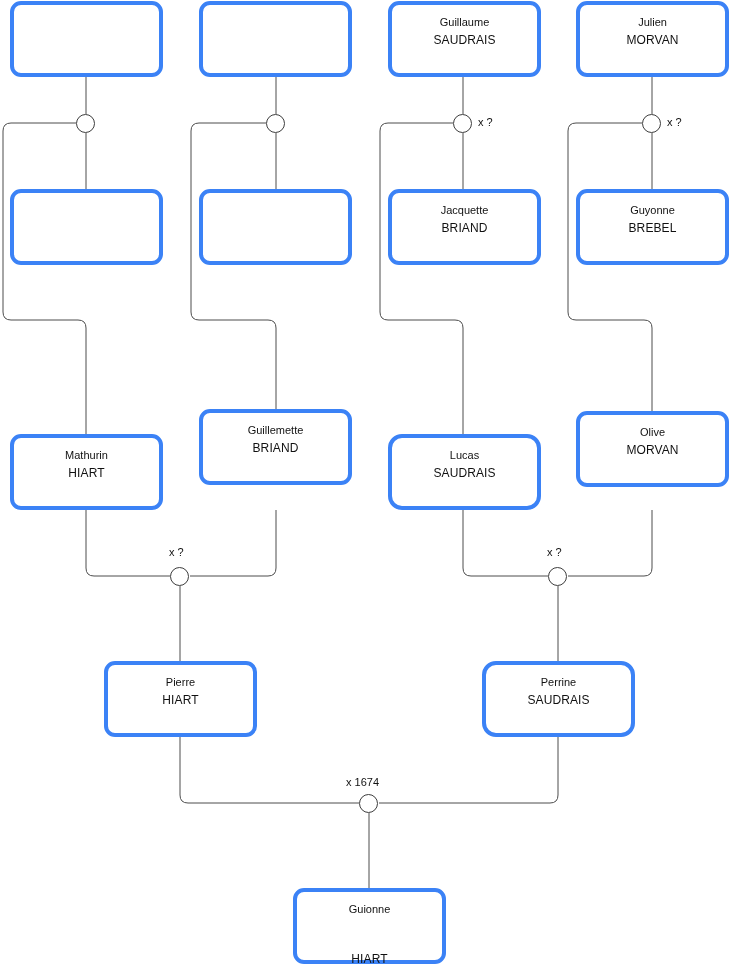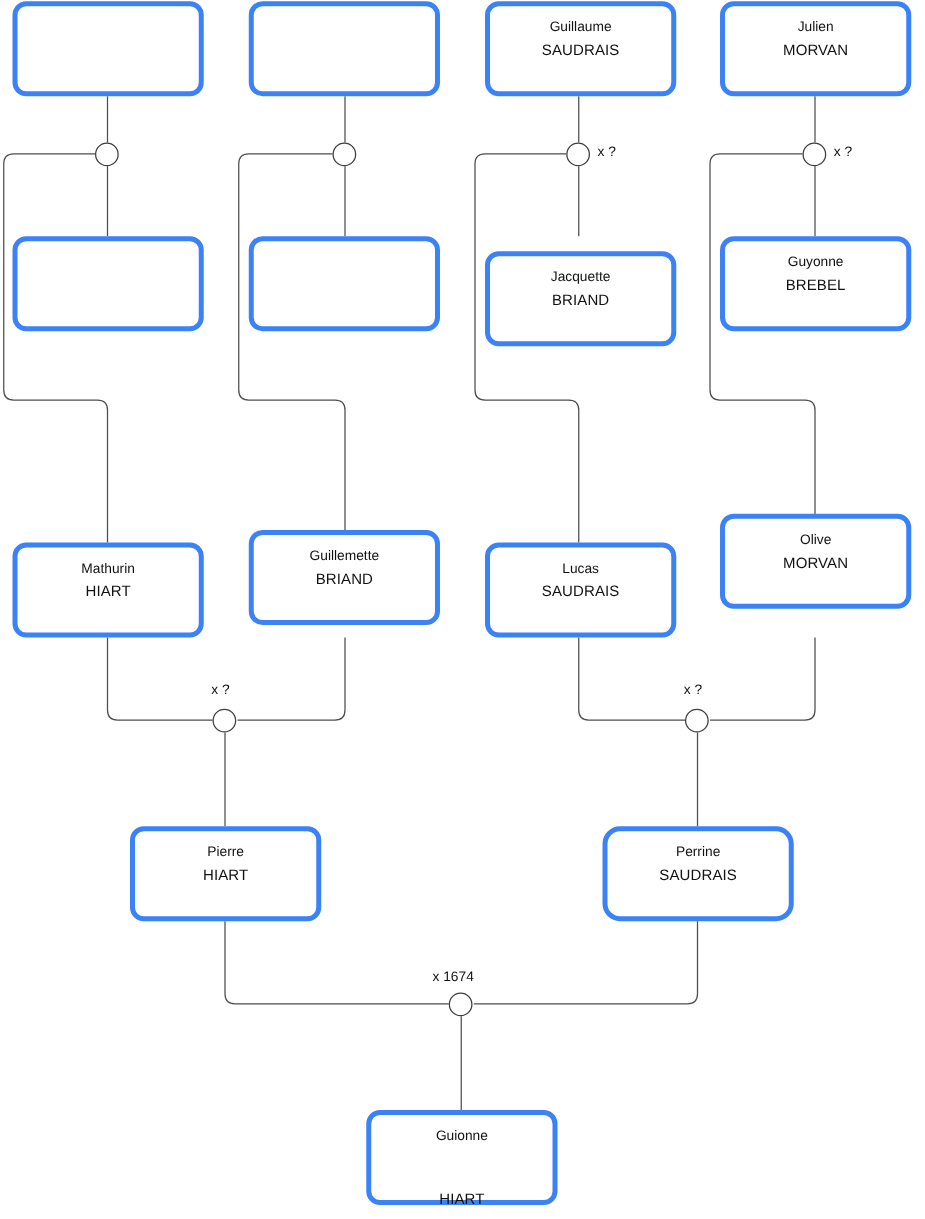--- a/index.html
+++ b/index.html
@@ -120,38 +120,38 @@
   </div>
 
   <div class="person-box" style="left:10px;  top:189px; width:153px; height:76px;">
     <span class="given-name"></span>
     <span class="surname"></span>
   </div>
   <div class="person-box" style="left:199px; top:189px; width:153px; height:76px;">
     <span class="given-name"></span>
     <span class="surname"></span>
   </div>
-  <div class="person-box" style="left:388px; top:189px; width:153px; height:76px;margin-top:12px;">
+  <div class="person-box" style="left:388px; top:189px; width:153px; height:76px;">
     <span class="given-name">Jacquette</span>
     <span class="surname">BRIAND</span>
   </div>
   <div class="person-box" style="left:576px; top:189px; width:153px; height:76px;">
     <span class="given-name">Guyonne</span>
     <span class="surname">BREBEL</span>
   </div>
 
   <div class="person-box" style="left:10px;  top:434px; width:153px; height:76px;">
     <span class="given-name">Mathurin</span>
     <span class="surname">HIART</span>
   </div>
-  <div class="person-box" style="left:199px; top:424px; width:153px; height:76px;">
+  <div class="person-box" style="left:199px; top:409px; width:153px; height:76px;">
     <span class="given-name">Guillemette</span>
     <span class="surname">BRIAND</span>
   </div>
-  <div class="person-box" style="left:388px; top:434px; width:153px; height:76px;">
+  <div class="person-box" style="left:388px; top:434px; width:153px; height:76px;border-radius:14px;">
     <span class="given-name">Lucas</span>
     <span class="surname">SAUDRAIS</span>
   </div>
   <div class="person-box" style="left:576px; top:411px; width:153px; height:76px;">
     <span class="given-name">Olive</span>
     <span class="surname">MORVAN</span>
   </div>
 
   <div class="person-box" style="left:104px; top:661px; width:153px; height:76px;">
     <span class="given-name">Pierre</span>

